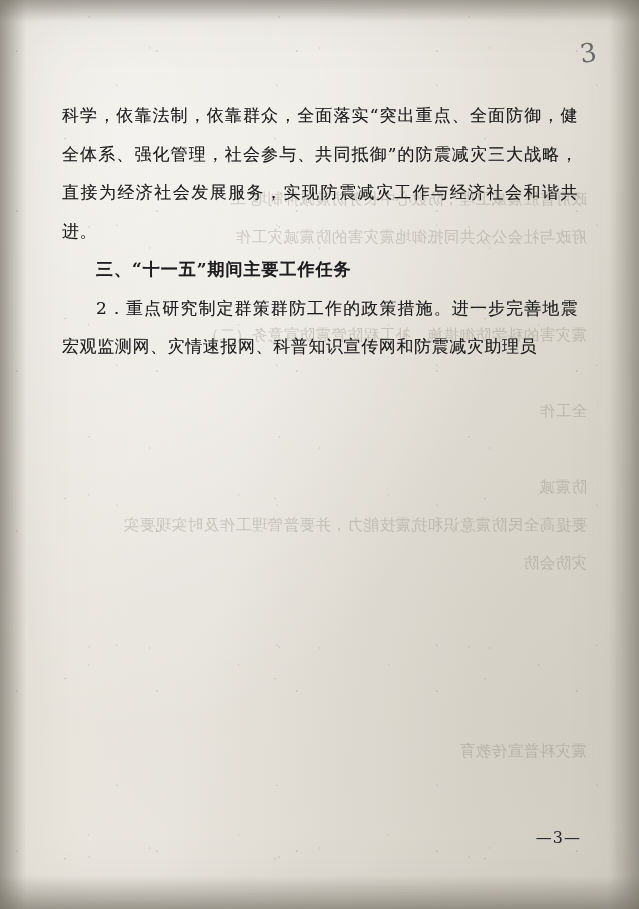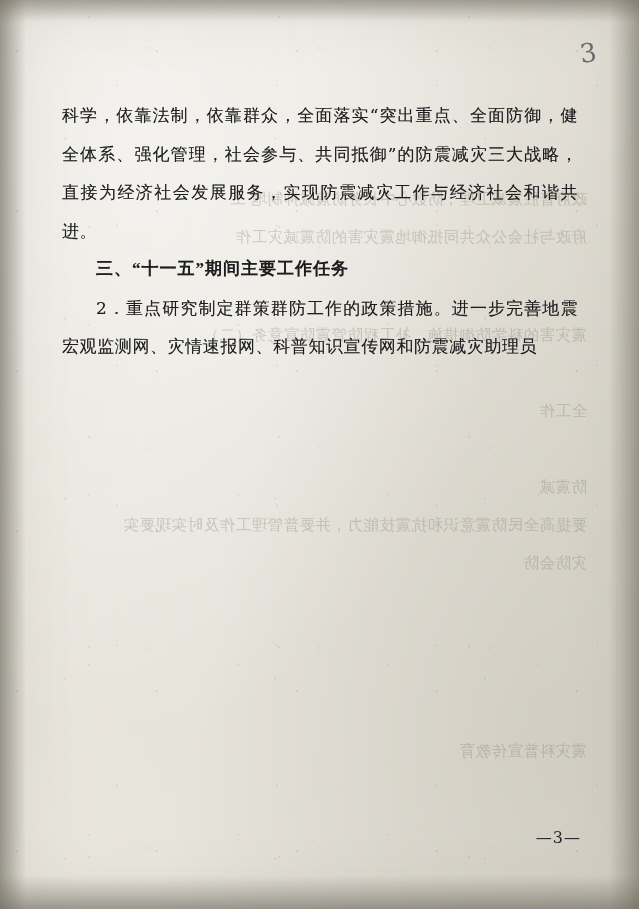--- a/index.html
+++ b/index.html
@@ -113,21 +113,20 @@
     text-align: justify;
     text-justify: inter-ideograph;
     letter-spacing: 0.6px;
     text-shadow: 0 0 0.6px rgba(0,0,0,0.35);
   }
   p.indent { text-indent: 2em; }
   p.heading {
     font-weight: bold;
     text-indent: 2em;
     letter-spacing: 1px;
-    font-family: Liberation Serif, serif;
   }
   p.subheading {
     font-weight: bold;
     text-indent: 2em;
     letter-spacing: 0.6px;
   }
 
   .page-number {
     position: absolute;
     right: 58px;

